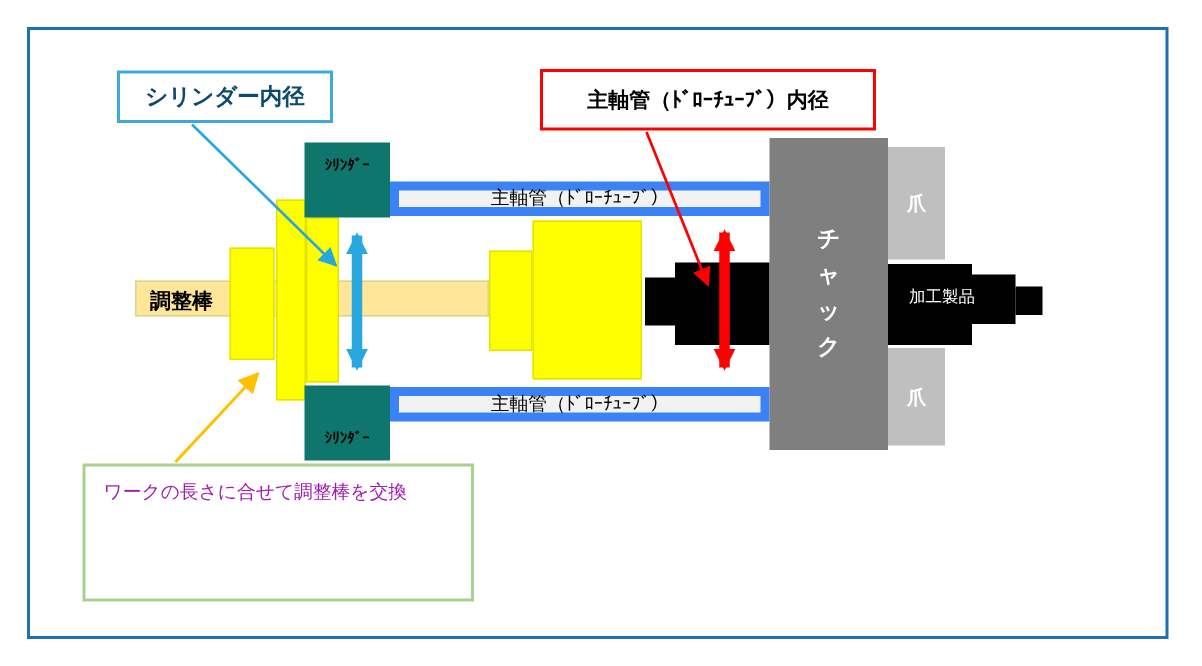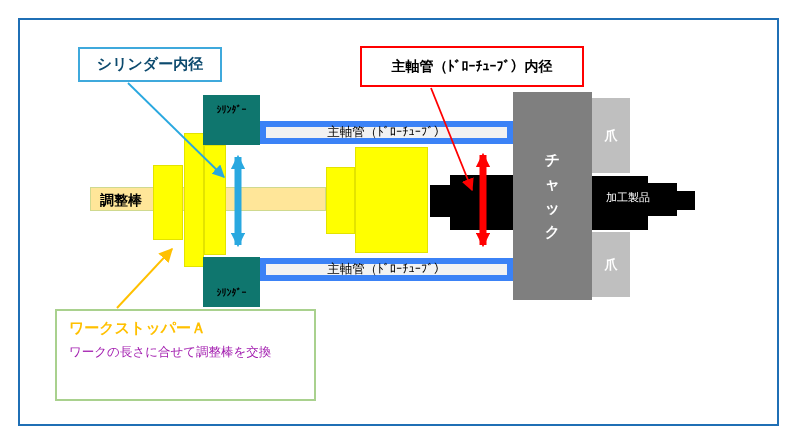--- a/index.html
+++ b/index.html
@@ -120,21 +120,20 @@
   </div>
 
   <div id="cyl-bore-label" class="abs">
     <span>シリンダー内径</span>
   </div>
   <div id="tube-bore-label" class="abs">
     <span>主軸管（ﾄﾞﾛｰﾁｭｰﾌﾞ）内径</span>
   </div>
 
   <div id="stopper-note" class="abs">
-    <div class="title">ワークストッパーＡ</div>
     <div class="line">ワークの長さに合せて調整棒を交換</div>
   </div>
 
   <svg id="arrow-layer" class="abs" width="801" height="444" viewBox="0 0 801 444" xmlns="http://www.w3.org/2000/svg">
     <defs>
       <marker id="hd-blue" viewBox="0 0 10 10" refX="8.5" refY="5" markerWidth="2.1" markerHeight="2.1" orient="auto-start-reverse" markerUnits="strokeWidth">
           <path d="M0,0 L10,5 L0,10 z" fill="#29A8E0"></path>
         </marker>
       <marker id="hd-red" viewBox="0 0 10 10" refX="8.5" refY="5" markerWidth="2.1" markerHeight="2.1" orient="auto-start-reverse" markerUnits="strokeWidth">
           <path d="M0,0 L10,5 L0,10 z" fill="#FF0000"></path>

